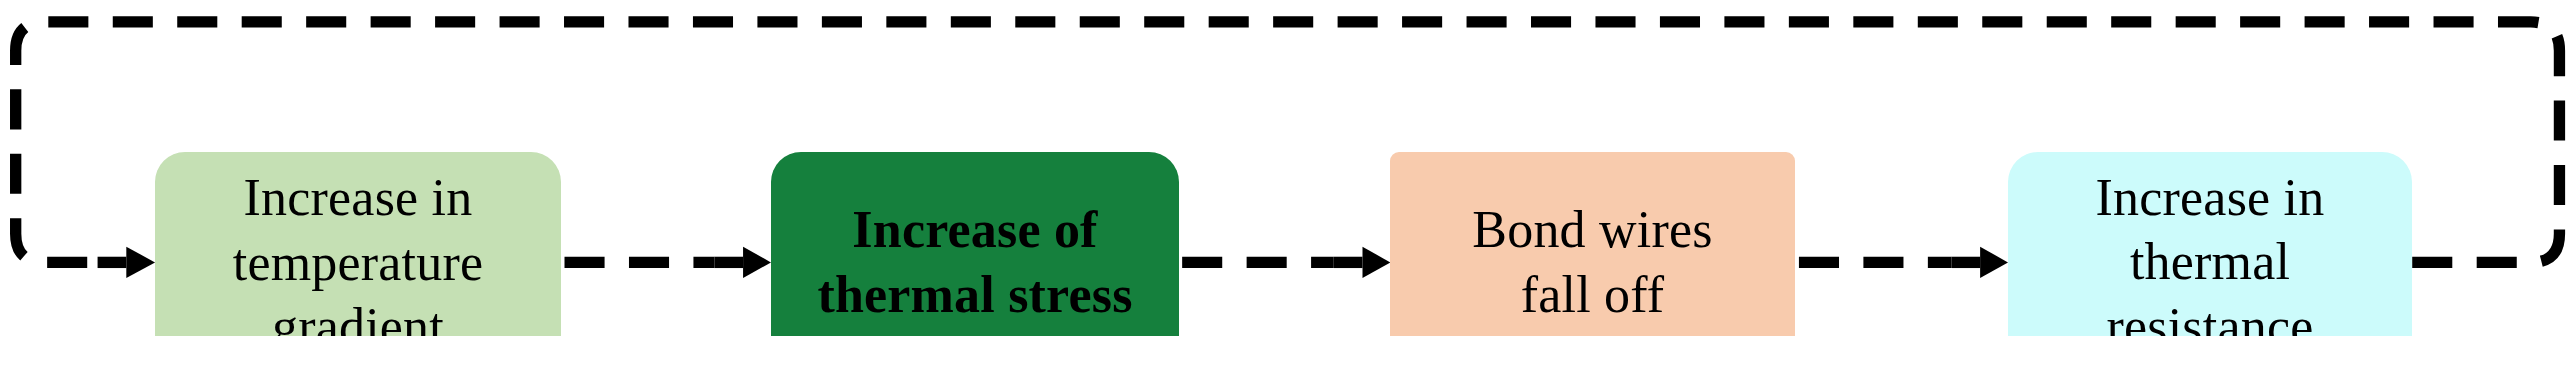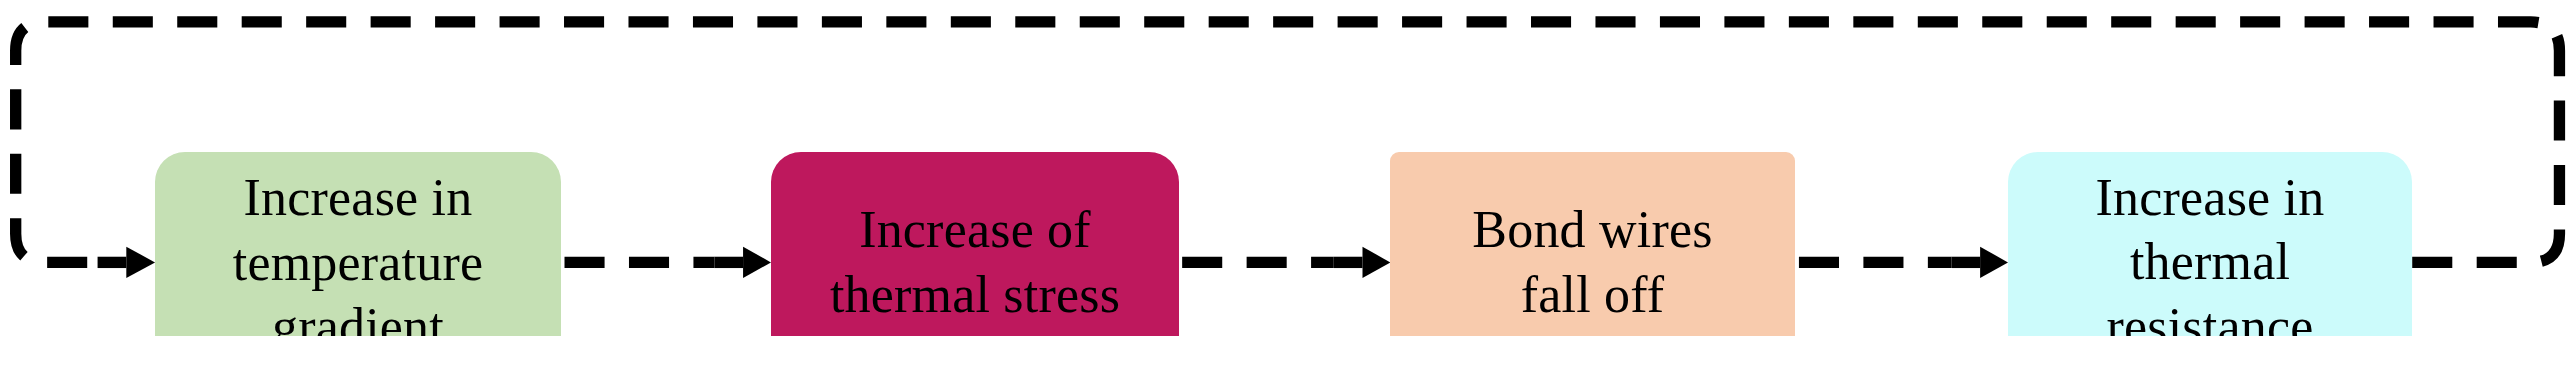--- a/index.html
+++ b/index.html
@@ -79,21 +79,21 @@
     <path d="M 2240 301 L 2273 301" fill="none" stroke="#000000" stroke-width="13" stroke-linecap="butt"></path>
     <polygon points="2273,283 2305,301 2273,319" fill="#000000"></polygon>
   </svg>
 
   <div class="node node-1" style="background-color: rgb(197, 224, 180);">
     <span class="node-label">Increase in
 temperature
 gradient</span>
   </div>
 
-  <div class="node node-2" style="background-color: #be185d;">
+  <div class="node node-2" style="background-color: #15803d; font-weight: bold;">
     <span class="node-label">Increase of
 thermal stress</span>
   </div>
 
   <div class="node node-3" style="background-color: rgb(248, 203, 173); border-radius: 9px;">
     <span class="node-label">Bond wires
 fall off</span>
   </div>
 
   <div class="node node-4" style="background-color: rgb(204, 251, 251);">

